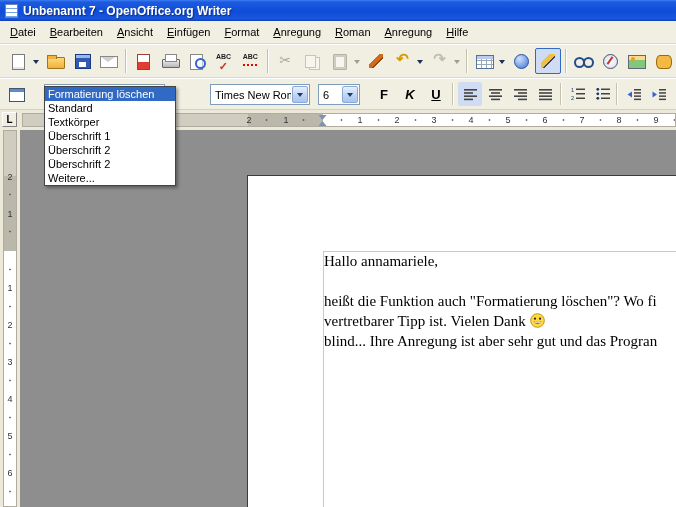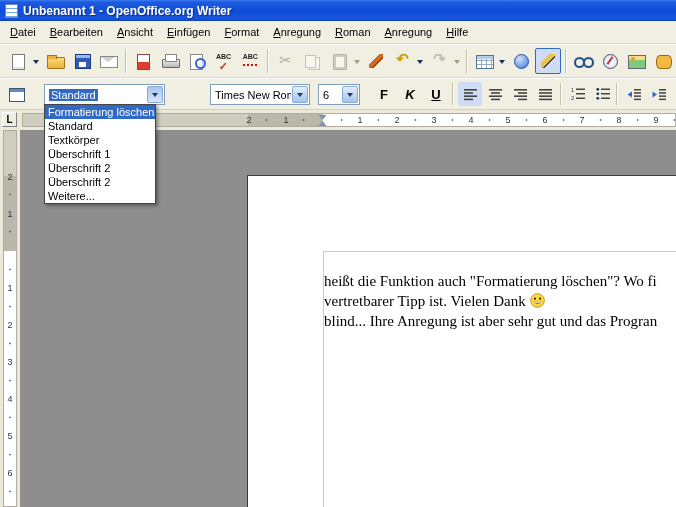--- a/index.html
+++ b/index.html
@@ -80,21 +80,21 @@
   .combo .hl{background:#316ac5;color:#fff;padding:1px 2px}
   .cbtn{width:16px;height:17px;margin:1px;border:1px solid #88a8d8;border-radius:2px;
     background:linear-gradient(180deg,#e8f0fc,#c0d4f2 55%,#a8c4ee);display:flex;align-items:center;justify-content:center}
   .cbtn.open{background:linear-gradient(180deg,#a8c4ee,#d6e4f8)}
   .cbtn::after{content:"";border:3px solid transparent;border-top:4px solid #1c3a6e;margin-top:4px}
   .bF{font-weight:bold;font-size:13px}
   .bK{font-weight:bold;font-style:italic;font-size:13px}
   .bU{font-weight:bold;text-decoration:underline;font-size:13px}
 
   
-  .popup{position:absolute;left:44px;top:104px;width:112px;background:#fff;border:1px solid #444;
+  .popup{position:absolute;left:44px;top:86px;width:132px;background:#fff;border:1px solid #444;
     box-shadow:2px 2px 3px rgba(0,0,0,.35);z-index:99}
   .popup .it{height:14px;line-height:14px;padding:0 3px;white-space:nowrap;overflow:hidden;font-size:11px}
   .popup .it.sel{background:#316ac5;color:#fff}
 
   
   .rulerrow{position:absolute;left:0;top:110px;width:676px;height:20px;background:#ece9d8}
   .tabsel{position:absolute;left:2px;top:2px;width:15px;height:15px;background:#f0eee2;
     border:1px solid;border-color:#fff #808080 #808080 #fff;font-size:10px;font-weight:bold;
     display:flex;align-items:center;justify-content:center}
   .hruler{position:absolute;left:22px;top:3px;width:654px;height:14px;border:1px solid #b0aca0;overflow:hidden}
@@ -127,21 +127,21 @@
   .docline{height:20px;white-space:nowrap}
   .smiley{display:inline-block;width:15px;height:15px;vertical-align:-2px;margin-left:4px}
 </style>
 </head>
 <body>
 
 <div class="screen">
 
   <div class="titlebar">
     <span class="appicon"></span>
-    <span>Unbenannt 1 - OpenOffice.org Writer</span>
+    <span>Unbenannt 7 - OpenOffice.org Writer</span>
   </div>
 
   <div class="menubar">
     <span class="mi">Datei</span>
     <span class="mi">Bearbeiten</span>
     <span class="mi">Ansicht</span>
     <span class="mi">Einfügen</span>
     <span class="mi">Format</span>
     <span class="mi">Anregung</span>
     <span class="mi">Roman</span>
@@ -400,20 +400,21 @@
         <span class="rnv" style="top:231px">3</span>
         <span class="rnv" style="top:268px">4</span>
         <span class="rnv" style="top:305px">5</span>
         <span class="rnv" style="top:342px">6</span>
       </div>
     </div>
     <div class="canvas">
       <div class="page">
         <div class="boundary"></div>
         <div class="doctext">
+          <div class="docline">Hallo annamariele,</div>
           <div class="docline"></div>
           <div class="docline">heißt die Funktion auch "Formatierung löschen"? Wo fi</div>
           <div class="docline"><span>vertretbarer Tipp ist. Vielen Dank</span><span class="smiley"><svg width="15" height="15" viewBox="0 0 16 16">
                   <circle cx="8" cy="8" r="7.3" fill="#ffd93b" stroke="#b8860b" stroke-width="0.9"></circle>
                   <circle cx="5.3" cy="6" r="1.1" fill="#222"></circle>
                   <circle cx="10.7" cy="6" r="1.1" fill="#222"></circle>
                   <path d="M4 9 a4.2 3.6 0 0 0 8 0 z" fill="#7a3b00"></path>
                   <rect x="4.7" y="9.1" width="6.6" height="1.3" fill="#fff"></rect>
                 </svg></span></div>
           <div class="docline">blind... Ihre Anregung ist aber sehr gut und das Progran</div>

